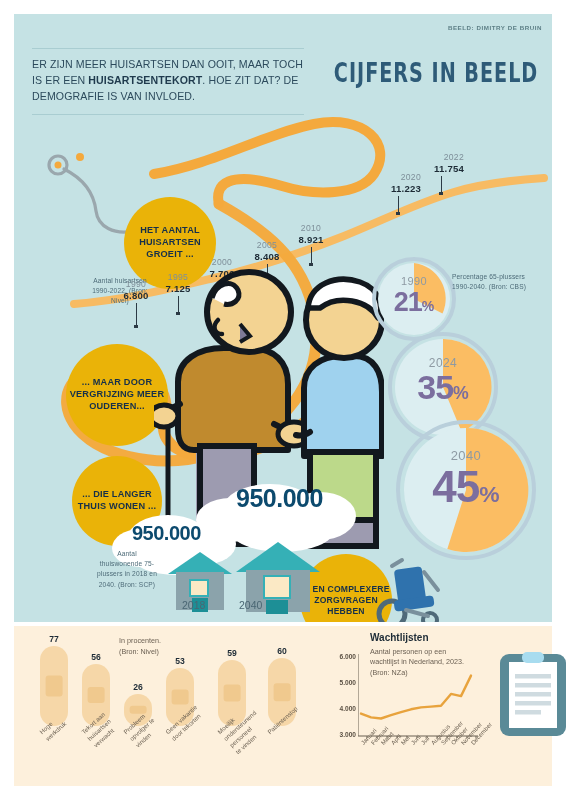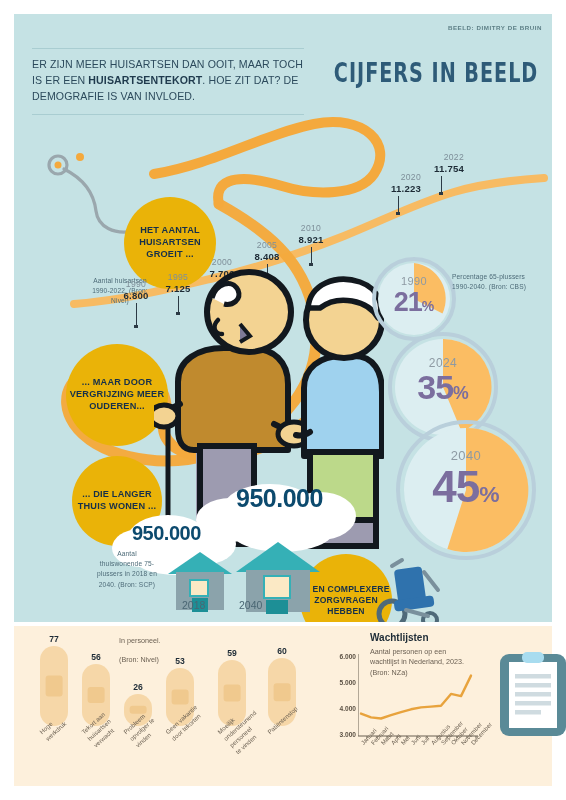--- a/index.html
+++ b/index.html
@@ -322,22 +322,22 @@
 
     <div style="position:absolute; left:168px; top:585px; font-size:10.5px; color:#4a6673;">2018</div>
     <div style="position:absolute; left:225px; top:585px; font-size:10.5px; color:#4a6673;">2040</div>
 
     <div class="src" style="left:82px; top:535px; width:62px;">Aantal thuiswonende 75-plussers in 2018 en 2040. (Bron: SCP)</div>
   </div>
 
   <div class="panel-bot">
 
     <div style="position:absolute; left:105px; top:8px; width:105px;">
-      <div class="sec-sub">In personeel.</div>
-      <div class="sec-sub" style="margin-top:8px">(Bron: Nivel)</div>
+      <div class="sec-sub">In procenten.</div>
+      <div class="sec-sub" style="margin-top:0">(Bron: Nivel)</div>
     </div>
 
     <div class="bar-val" style="left:20px; top:8px;  width:40px;">77</div>
     <div class="plaster" style="left:26px; top:20px; width:28px; height:80px;"></div>
 
     <div class="bar-val" style="left:62px; top:26px; width:40px;">56</div>
     <div class="plaster" style="left:68px; top:38px; width:28px; height:62px;"></div>
 
     <div class="bar-val" style="left:104px; top:56px; width:40px;">26</div>
     <div class="plaster" style="left:110px; top:68px; width:28px; height:32px;"></div>

